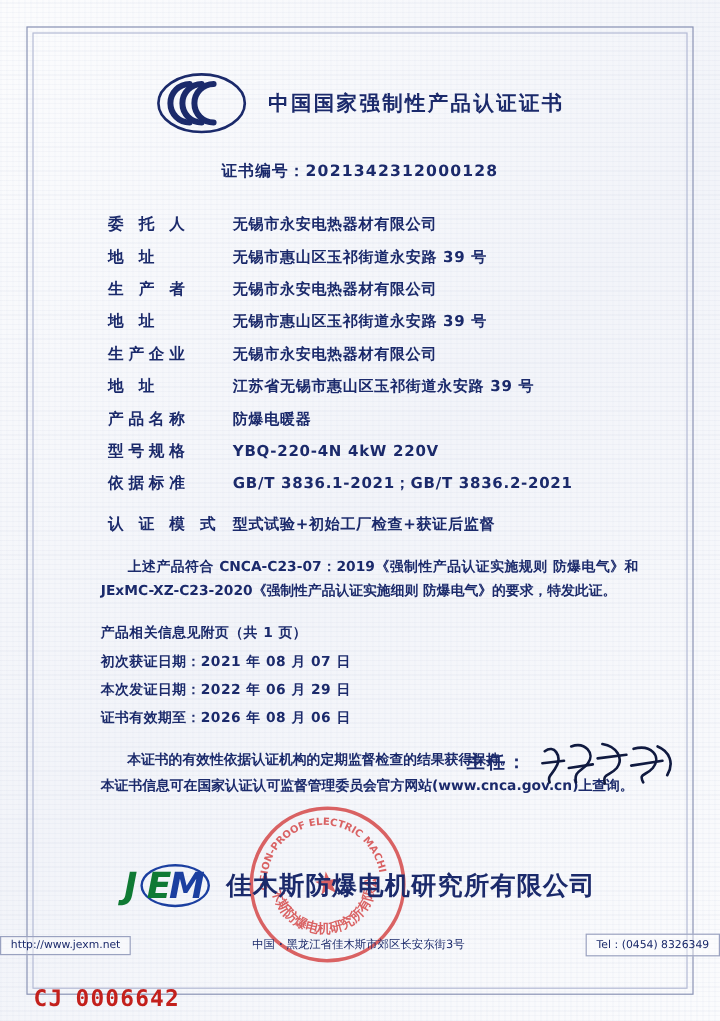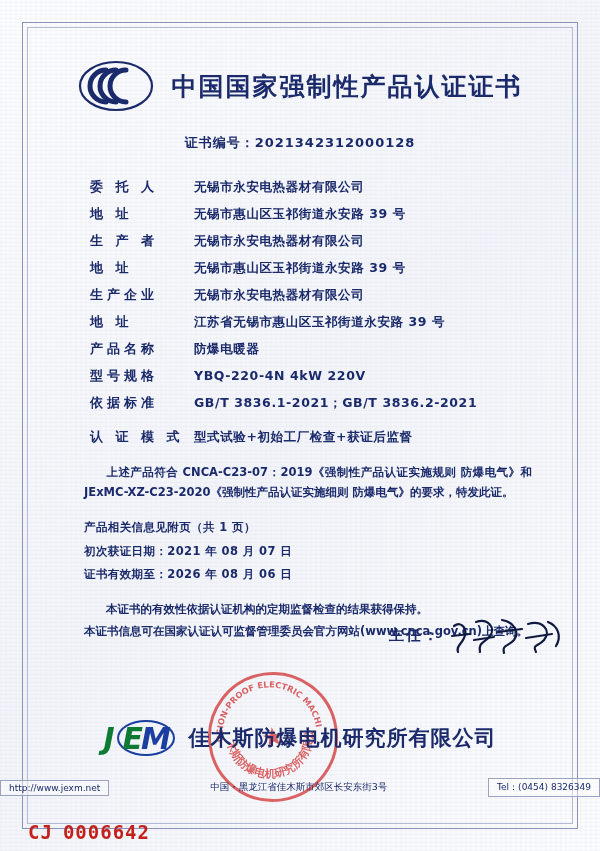--- a/index.html
+++ b/index.html
@@ -41,21 +41,21 @@
   .header{
     display:flex;align-items:center;justify-content:center;
     gap:18px;margin-top:24px;
   }
   .ccc-logo{
     width:76px;height:52px;position:relative;flex:none;
   }
   .ccc-logo svg{display:block;}
   .doc-title{
     font-family:"DejaVu Sans","Liberation Sans",sans-serif;
-    font-size:25px;font-weight:bold;color:#1b2a6b;
+    font-size:17px;font-weight:bold;color:#1b2a6b;
     letter-spacing:2px;white-space:nowrap;text-align:center;
   }
   .cert-no{
     text-align:center;margin-top:22px;
     font-size:13px;color:#1b2a6b;font-weight:bold;letter-spacing:1px;
   }
 
   
   .fields{margin-top:26px;padding-left:52px;}
   .row{
@@ -224,20 +224,21 @@
         <div class="label">认 证 模 式</div>
         <div class="value">型式试验+初始工厂检查+获证后监督</div>
       </div>
     </div>
 
     <div class="para"><span class="indent"></span><span>上述产品符合 CNCA-C23-07：2019《强制性产品认证实施规则 防爆电气》和 JExMC-XZ-C23-2020《强制性产品认证实施细则 防爆电气》的要求，特发此证。</span></div>
 
     <div class="info-block">
       <div>产品相关信息见附页（共 1 页）</div>
       <div>初次获证日期：2021 年 08 月 07 日</div>
+      <div>本次发证日期：2022 年 06 月 29 日</div>
       <div>证书有效期至：2026 年 08 月 06 日</div>
     </div>
 
     <div class="note">
       <span class="indent"></span><span>本证书的有效性依据认证机构的定期监督检查的结果获得保持。</span>
     </div>
     <div class="note" style="margin-top:0">
       <span>本证书信息可在国家认证认可监督管理委员会官方网站(www.cnca.gov.cn)上查询。</span>
     </div>
   </div>

